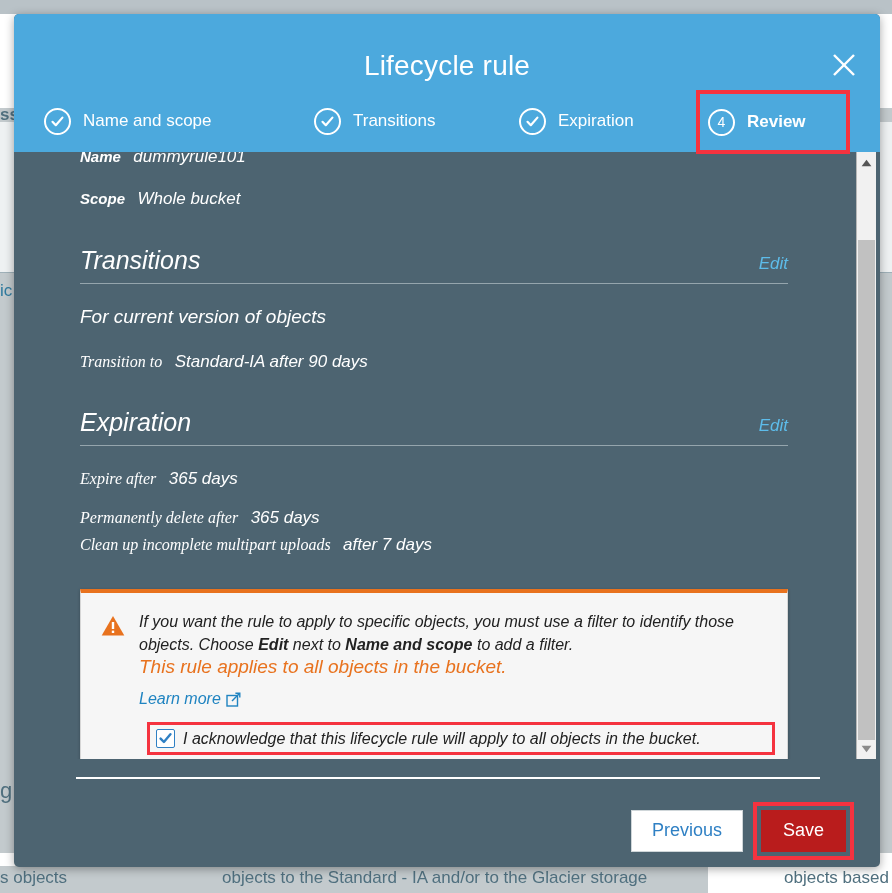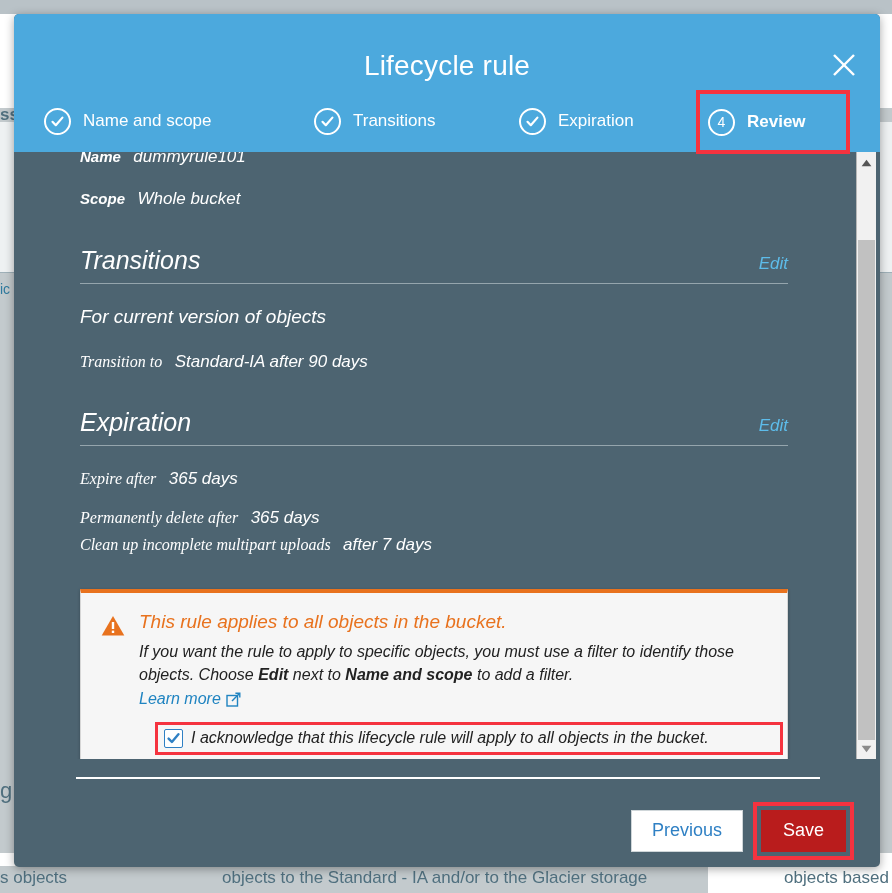--- a/index.html
+++ b/index.html
@@ -36,21 +36,21 @@
   .bg-text {
     position: absolute;
     color: #50707f;
     font-size: 17px;
     white-space: nowrap;
     font-family: "Liberation Sans", sans-serif;
   }
   .bg-link {
     position: absolute;
     color: #2f7a9e;
-    font-size: 14px;
+    font-size: 17px;
     white-space: nowrap;
   }
   #bg-bottom-row {
     position: absolute;
     left: 0; top: 866px;
     width: 708px; height: 27px;
     background: #c3cacd;
   }
   #bg-bottom-row .bg-text { top: 2px; }
 
@@ -290,24 +290,25 @@
     font-size: 16px;
     cursor: pointer;
     display: inline-flex;
     align-items: center;
     margin-top: 4px;
   }
   #learn-more svg { margin-left: 5px; display: block; }
 
   #ack-wrap {
     margin-top: 14px;
-    margin-left: 16px;
+    margin-left: 8px;
     border: 3px solid #f5333f;
     padding: 4px 8px 4px 6px;
     display: inline-flex;
+    align-items: center;
     box-sizing: border-box;
     width: 100%;
   }
   #ack-checkbox {
     width: 17px;
     height: 17px;
     border: 1px solid #2f80c4;
     background: #ffffff;
     border-radius: 2px;
     display: flex;
@@ -495,24 +496,24 @@
       <div id="warning-panel" style="margin-top:36px;">
         <div id="warning-inner">
           <div id="warning-icon">
             <svg width="24" height="22" viewBox="0 0 24 22" aria-hidden="true">
               <path d="M12 1 L23.3 20.6 L0.7 20.6 Z" fill="#e8721e"></path>
               <rect x="10.8" y="7" width="2.4" height="7" fill="#ffffff"></rect>
               <rect x="10.8" y="15.6" width="2.4" height="2.4" fill="#ffffff"></rect>
             </svg>
           </div>
           <div id="warning-texts">
-            <div id="warning-title">This rule applies to all objects in the bucket.</div>
             <div id="warning-body">
               <span>If you want the rule to apply to specific objects, you must use a filter to identify those objects. Choose </span><b>Edit</b><span> next to </span><b>Name and scope</b><span> to add a filter.</span>
             </div>
+            <div id="warning-title">This rule applies to all objects in the bucket.</div>
             <div id="learn-more">
               <span>Learn more</span>
               <span>
                 <svg width="15" height="15" viewBox="0 0 15 15" aria-hidden="true">
                   <rect x="1" y="3.5" width="10.5" height="10.5" fill="none" stroke="#2084c1" stroke-width="1.4"></rect>
                   <line x1="6" y1="9" x2="13.4" y2="1.6" stroke="#2084c1" stroke-width="1.4"></line>
                   <polyline points="9.4,1.3 13.8,1.3 13.8,5.6" fill="none" stroke="#2084c1" stroke-width="1.4"></polyline>
                 </svg>
               </span>
             </div>

